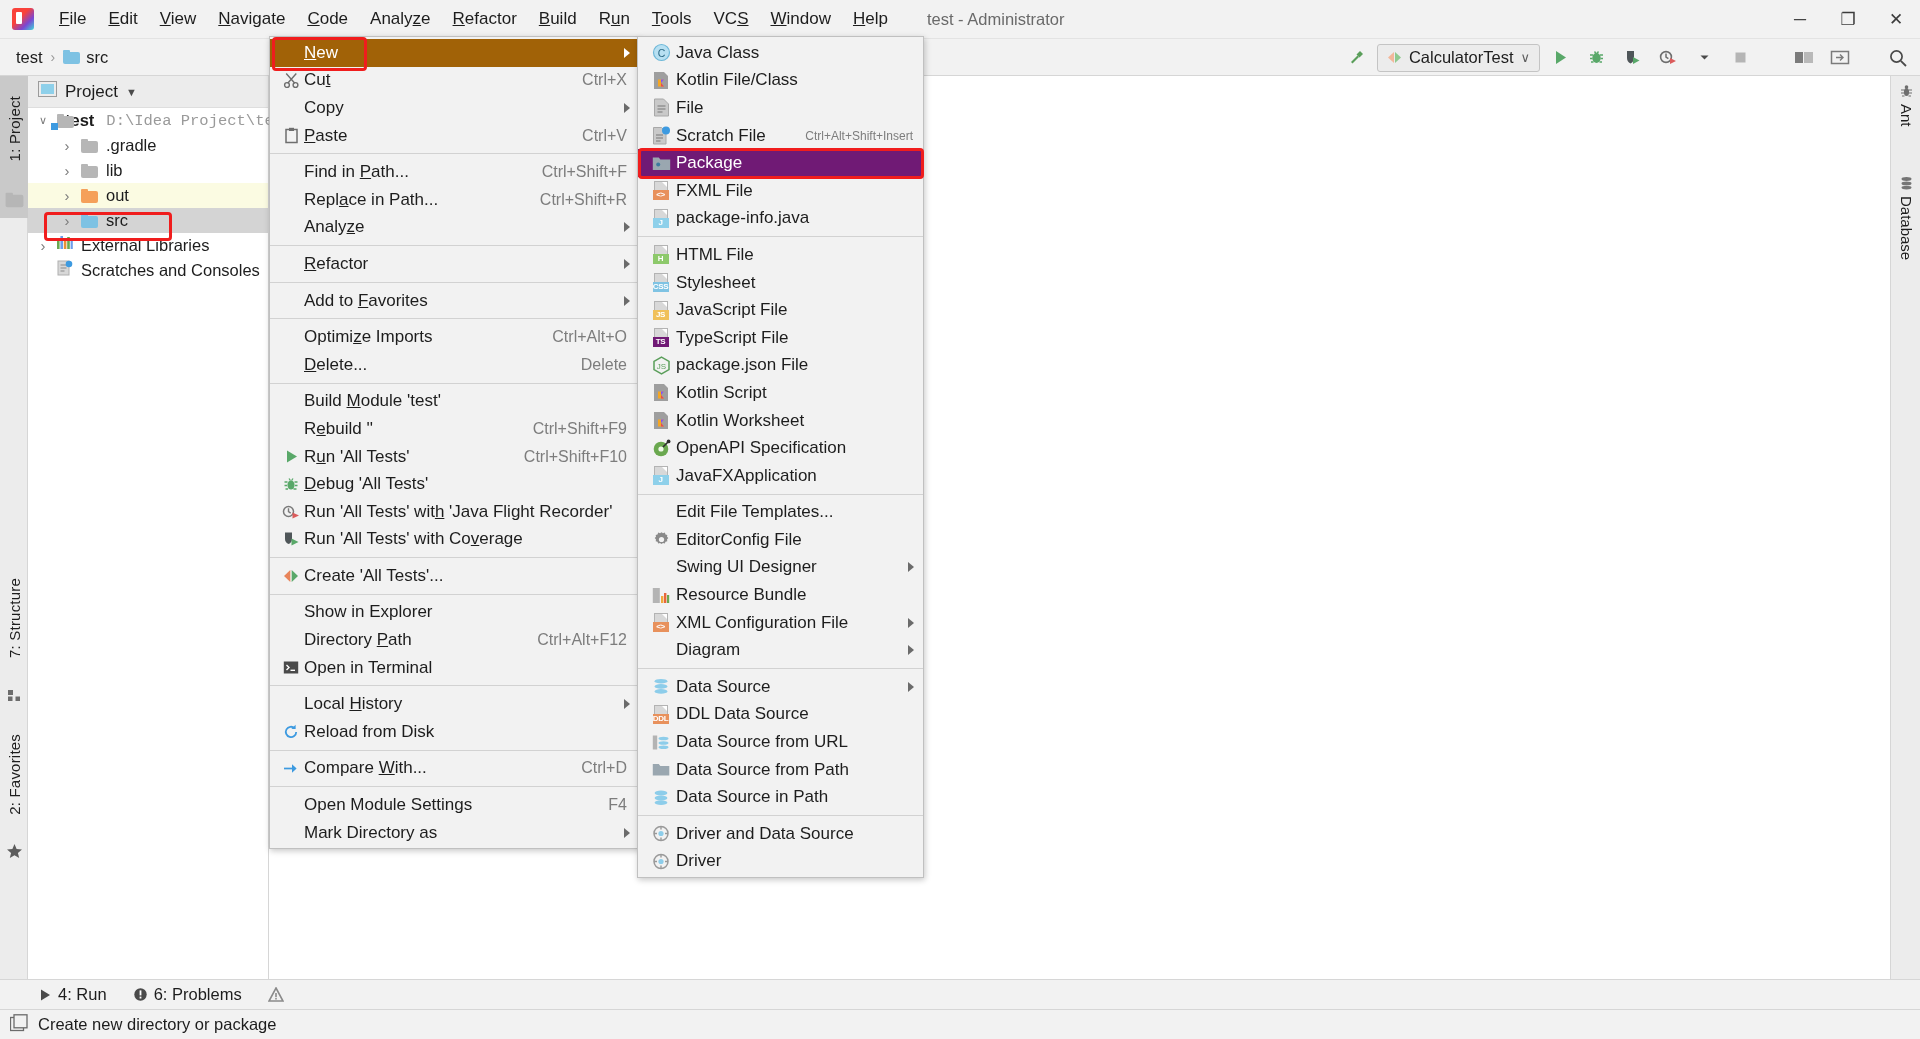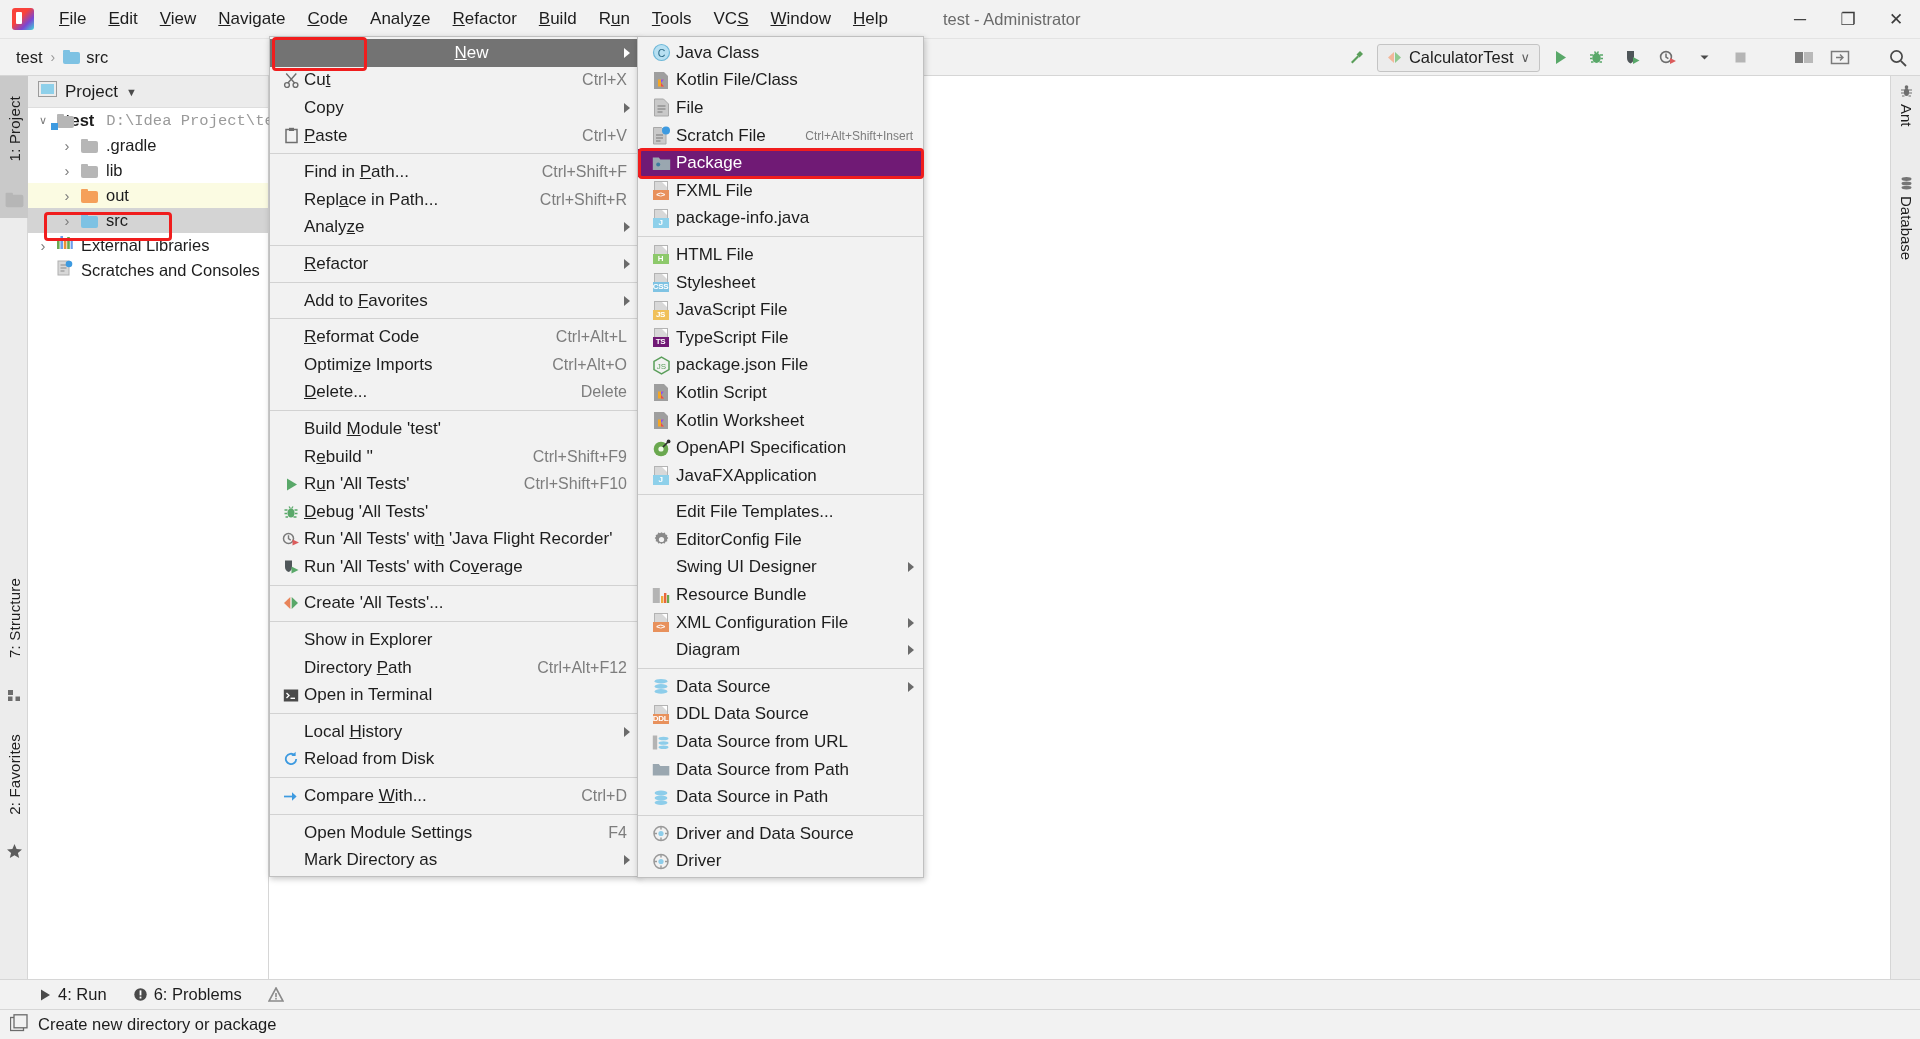--- a/index.html
+++ b/index.html
@@ -19,21 +19,21 @@
   }
   #app-logo {
     width:22px;height:22px;margin:0 14px 0 12px;border-radius:3px;
     background:linear-gradient(135deg,#f9423a 0%,#f9423a 40%,#7b46d3 70%,#3ddbd9 100%);
     position:relative;flex:none;
   }
   #app-logo::after{content:"";position:absolute;left:4px;top:4px;width:6px;height:12px;
     background:#fff;border-radius:1px;}
   .mi { padding:4px 11px; cursor:default; white-space:nowrap; font-size:17px;}
   .mi u { text-decoration:underline; }
-  #win-title { margin-left:44px; color:#6a6a6a; font-size:16.5px;}
+  #win-title { margin-left:28px; color:#6a6a6a; font-size:16.5px;}
   #win-ctrls { position:absolute; right:0; top:0; height:39px; display:flex;}
   .wbtn { width:48px;height:39px;display:flex;align-items:center;justify-content:center;
     color:#3c3c3c;font-size:17px;}
 
   
   #navbar { height:37px; background:#f2f2f2; display:flex; align-items:center;
     border-bottom:1px solid #d6d6d6; position:relative;}
   .crumb { display:flex;align-items:center;gap:6px;padding:0 6px;font-size:16.5px;}
   .crumb-sep { color:#9a9a9a; font-size:14px; margin:0 2px;}
   .folder-ico{width:17px;height:14px;position:relative;display:inline-block;}
@@ -95,21 +95,21 @@
   #statusbar{position:absolute;left:0;right:0;bottom:0;height:30px;background:#f2f2f2;
     border-top:1px solid #d6d6d6;display:flex;align-items:center;gap:9px;padding-left:10px;
     font-size:16.5px;}
 
   
   #ctxmenu{position:absolute;left:269px;top:36px;width:371px;background:#f2f2f2;
     border:1px solid #c0c0c0;box-shadow:1px 2px 6px rgba(0,0,0,.22);
     padding:2px 0;z-index:50;}
   .cmi{height:27.6px;display:flex;align-items:center;position:relative;font-size:17px;
     padding-left:8px;}
-  .cmi.sel,.cmi.sel:hover{background:#737373;color:#fff;text-align:center;}
+  .cmi.sel,.cmi.sel:hover{background:#a16207;color:#fff;}
   .cmi .ico{width:26px;display:flex;align-items:center;justify-content:center;flex:none;}
   .cmi .lbl{flex:1;white-space:nowrap;}
   .cmi .acc{color:#7d7d7d;font-size:16px;padding-right:12px;white-space:nowrap;}
   .cmi .arrow{position:absolute;right:9px;top:50%;transform:translateY(-50%);
     width:0;height:0;border-left:6px solid #6b6b6b;border-top:5px solid transparent;
     border-bottom:5px solid transparent;}
   .cmi.sel .arrow{border-left-color:#fff;}
   .csep{height:1px;background:#d2d2d2;margin:4px 0;}
   .cmi u{text-decoration:underline;}
 
@@ -457,25 +457,20 @@
     </div>
     <div class="csep"></div>
     <div class="cmi">
       <span class="ico"></span>
       <span class="lbl">Add to <u>F</u>avorites</span>
       <span class="arrow"></span>
     </div>
     <div class="csep"></div>
     <div class="cmi">
       <span class="ico"></span>
-      <span class="lbl"><u>R</u>eformat Code</span>
-      <span class="acc">Ctrl+Alt+L</span>
-    </div>
-    <div class="cmi">
-      <span class="ico"></span>
       <span class="lbl">Optimi<u>z</u>e Imports</span>
       <span class="acc">Ctrl+Alt+O</span>
     </div>
     <div class="cmi">
       <span class="ico"></span>
       <span class="lbl"><u>D</u>elete...</span>
       <span class="acc">Delete</span>
     </div>
     <div class="csep"></div>
     <div class="cmi">

